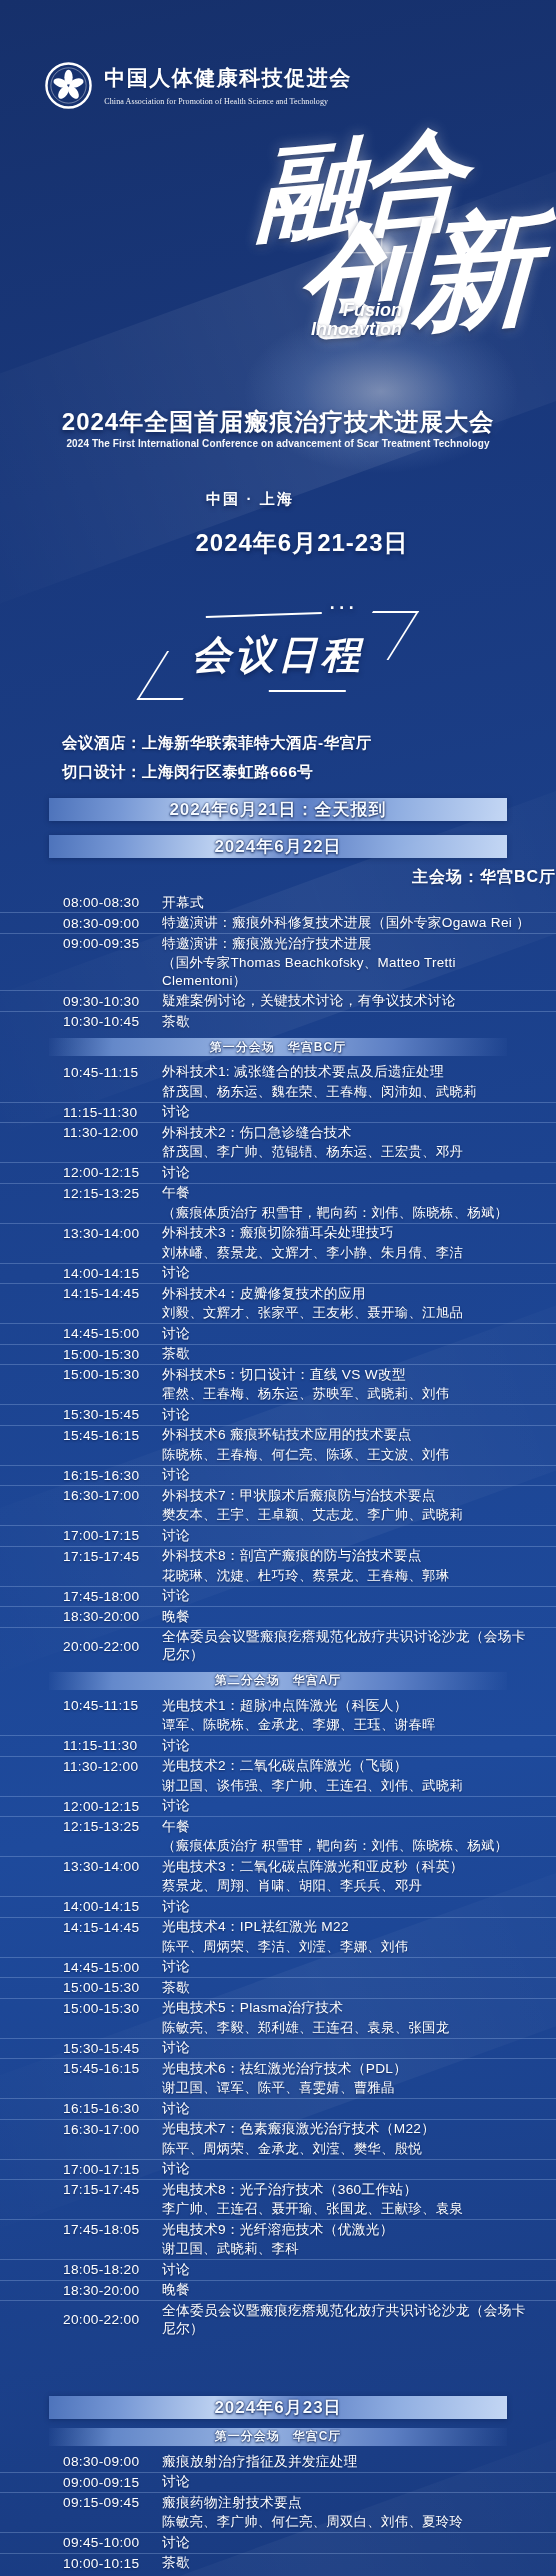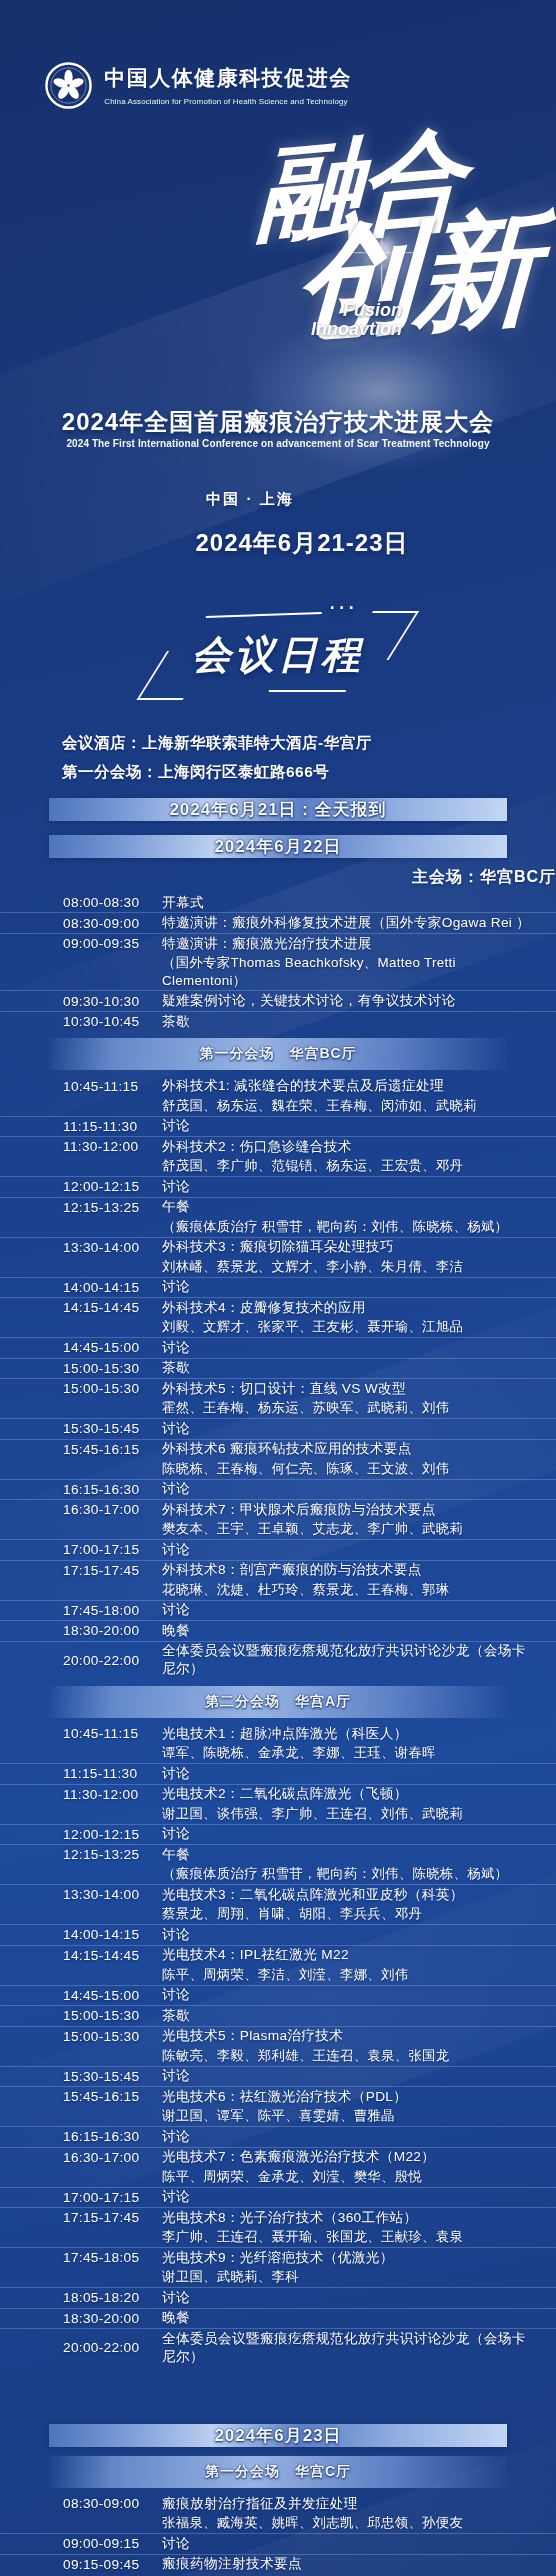--- a/index.html
+++ b/index.html
@@ -13,21 +13,21 @@
     background:linear-gradient(90deg,rgba(255,255,255,0) 0%,rgba(255,255,255,.08) 50%,rgba(255,255,255,0) 100%);}
   .s1{left:-103px;top:268px;width:824px;height:216px;}
   .s2{left:-52px;top:876px;width:773px;height:134px;opacity:.7;}
   .s3{left:-77px;top:1391px;width:824px;height:155px;opacity:.6;}
   .s4{left:-77px;top:1958px;width:824px;height:144px;opacity:.6;}
   .s5{left:-77px;top:2524px;width:824px;height:144px;opacity:.55;}
 
   
   .logo-wrap{position:absolute;left:44px;top:61px;display:flex;align-items:flex-start;}
   .logo-circle{width:49px;height:49px;flex:0 0 49px;}
-  .org{margin-left:11.3px;padding-top:3.1px;}
+  .org{margin-left:11.3px;padding-top:3.1px;font-family:Liberation Serif, serif;}
   .org-cn{font-size:21px;font-weight:bold;letter-spacing:1.5px;text-shadow:0 0.5px 1.5px rgba(0,20,60,.5);}
   .org-en{font-size:8px;margin-top:5.2px;letter-spacing:0.1px;opacity:.95;}
 
   
   .glow{position:absolute;left:242px;top:309px;width:278px;height:165px;pointer-events:none;
     background:radial-gradient(ellipse at center,rgba(255,255,255,.38) 0%,rgba(180,210,255,.15) 40%,rgba(0,0,0,0) 70%);}
   .flare{position:absolute;left:335px;top:206px;width:93px;height:93px;pointer-events:none;
     background:radial-gradient(circle,rgba(255,255,255,.9) 0%,rgba(255,255,255,.2) 30%,rgba(0,0,0,0) 62%);}
   .flare:before,.flare:after{content:"";position:absolute;left:50%;top:50%;background:rgba(255,255,255,.75);}
   .flare:before{width:77px;height:1.5px;transform:translate(-50%,-50%);}
@@ -65,21 +65,21 @@
   .info{position:absolute;left:62px;top:733px;font-size:15.5px;font-weight:bold;letter-spacing:0.5px;}
   .info div{margin-bottom:7.7px;text-shadow:0 1px 2.6px rgba(5,20,60,.6);}
 
   
   #schedule{position:absolute;left:0;top:785px;right:0;}
   .banner{height:23px;margin:13.4px 49px 8.8px;display:flex;align-items:center;justify-content:center;
     font-size:17px;font-weight:bold;letter-spacing:1px;color:#f4f9ff;
     text-shadow:0 1px 2.6px #0a2156,0 0 1.5px #0a2156;
     background:linear-gradient(95deg,rgba(80,118,190,.95) 0%,rgba(125,158,218,.95) 16%,rgba(196,216,246,.95) 36%,rgba(96,130,200,.95) 55%,rgba(150,180,230,.95) 76%,rgba(205,223,250,.95) 100%);
     box-shadow:0 1px 5.2px rgba(5,20,60,.35);}
-  .banner.venue{height:32px;margin:7.2px 49px 6.2px;font-size:14px;
+  .banner.venue{height:18px;margin:7.2px 49px 6.2px;font-size:12px;
     background:linear-gradient(95deg,rgba(70,108,182,.05) 0%,rgba(112,148,212,.85) 14%,rgba(165,192,236,.9) 45%,rgba(104,138,206,.85) 75%,rgba(70,108,182,.05) 100%);
     box-shadow:none;}
   .banner.gap-before{margin-top:58px;}
   .subtitle{text-align:right;font-size:16px;font-weight:bold;letter-spacing:1px;margin:3.1px 0 5.2px;text-shadow:0 1px 2.6px rgba(5,20,60,.6);}
   .block{padding:0;}
   .block + .block{border-top:0.5px solid rgba(190,215,255,.26);}
   .banner + .block{border-top:none;}
   .line{display:flex;align-items:center;min-height:18.5px;padding:0.5px 20.6px 0.5px 63px;}
   .time{flex:0 0 99px;font-size:13.7px;letter-spacing:0.3px;text-shadow:0 1px 2.1px rgba(5,20,60,.55);}
   .txt{flex:1;font-size:13.7px;letter-spacing:0.3px;text-shadow:0 1px 2.1px rgba(5,20,60,.55);}
@@ -130,21 +130,21 @@
   <span class="d b-line-tl"></span>
   <span class="b-dots">···</span>
   <span class="d b-ang-tr"></span>
   <span class="d b-ang-bl"></span>
   <span class="d b-line-br"></span>
   <span>会议日程</span>
 </div>
 
 <div class="info">
   <div>会议酒店：上海新华联索菲特大酒店-华宫厅</div>
-  <div>第一分会场：上海闵行区泰虹路666号</div>
+  <div>切口设计：上海闵行区泰虹路666号</div>
 </div>
 
 <div id="schedule">
     <div class="banner">2024年6月21日：全天报到</div>
     <div class="banner">2024年6月22日</div>
     <div class="subtitle">主会场：华宫BC厅</div>
     <div class="block">
       <div class="line">
         <span class="time">08:00-08:30</span>
         <span class="txt">开幕式</span>
@@ -502,24 +502,20 @@
         <span class="txt">全体委员会议暨瘢痕疙瘩规范化放疗共识讨论沙龙（会场卡尼尔）</span>
       </div>
     </div>
     <div class="banner gap-before">2024年6月23日</div>
     <div class="banner venue">第一分会场　华宫C厅</div>
     <div class="block">
       <div class="line">
         <span class="time">08:30-09:00</span>
         <span class="txt">瘢痕放射治疗指征及并发症处理</span>
       </div>
-      <div class="line sub">
-        <span class="time"></span>
-        <span class="txt">张福泉、臧海英、姚晖、刘志凯、邱忠领、孙便友</span>
-      </div>
     </div>
     <div class="block">
       <div class="line">
         <span class="time">09:00-09:15</span>
         <span class="txt">讨论</span>
       </div>
     </div>
     <div class="block">
       <div class="line">
         <span class="time">09:15-09:45</span>

